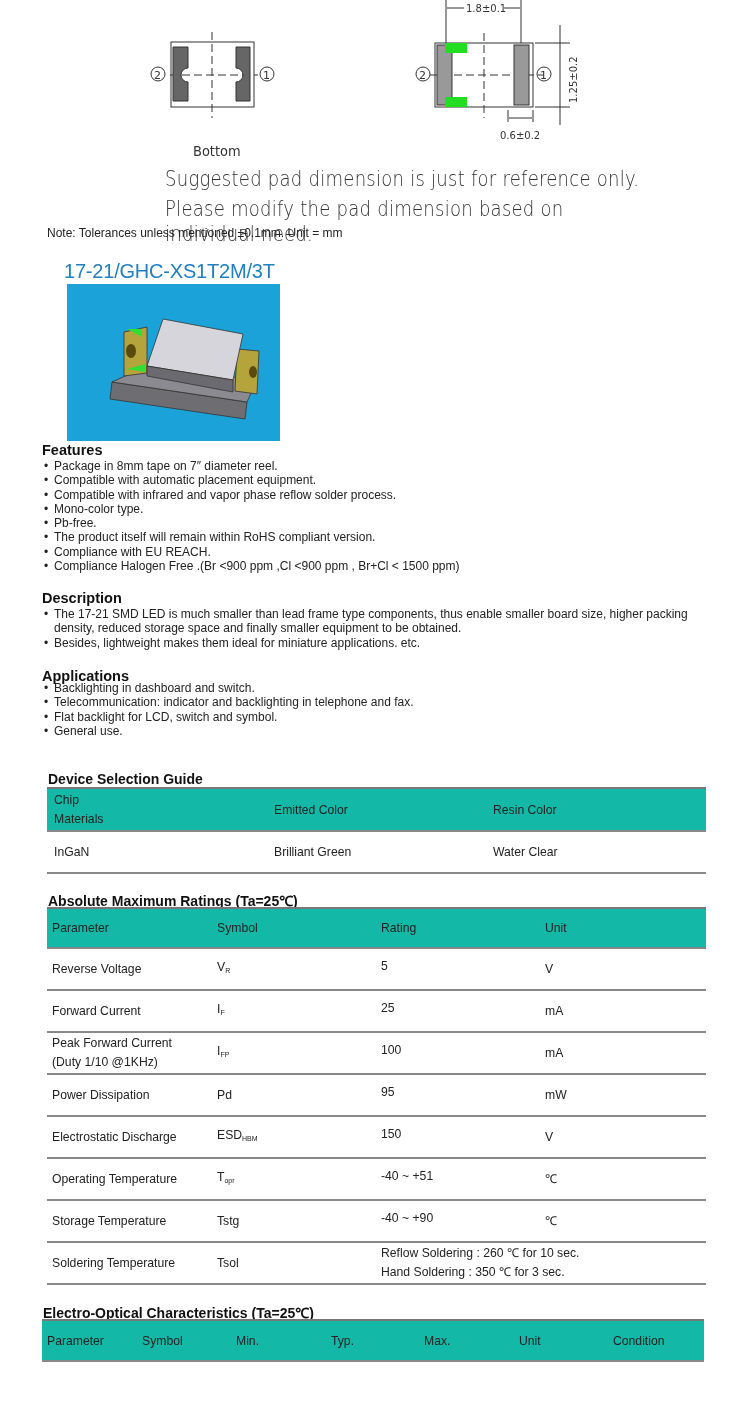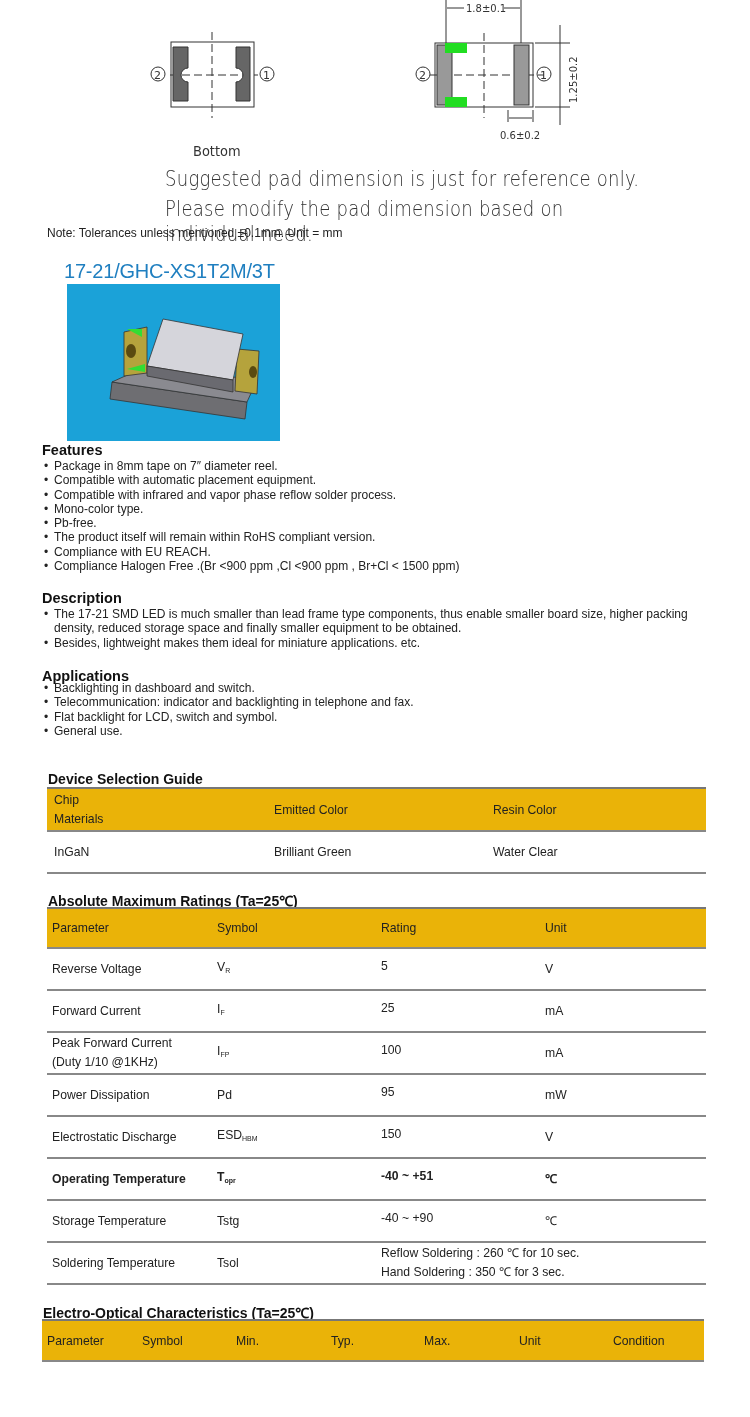--- a/index.html
+++ b/index.html
@@ -9,21 +9,21 @@
     .note { position: absolute; left: 47px; top: 226px; font-size: 12px; color: #222; }
     .part-title { position: absolute; left: 64px; top: 260px; font-size: 20px; color: #1f7fc0; letter-spacing: -0.2px; }
     .photo { position: absolute; left: 67px; top: 284px; width: 213px; height: 157px; background: #1ba2d8; }
     .sec-title { position: absolute; left: 42px; font-weight: bold; font-size: 14.5px; color: #111; }
     ul.bullets { position: absolute; left: 44px; margin: 0; padding: 0; list-style: none; font-size: 12px; color: #222; }
     ul.bullets li { line-height: 14.3px; padding-left: 10px; position: relative; }
     ul.bullets li::before { content: "•"; position: absolute; left: 0; top: 0; }
     .tbl-title { position: absolute; font-weight: bold; font-size: 14px; color: #111; }
     .tbl { position: absolute; border-top: 2px solid #777; }
     .trow { position: relative; border-bottom: 2px solid #888; display: flex; align-items: center; font-size: 12.2px; color: #222; }
-    .trow.head { background: #eab308; }
+    .trow.head { background: #14b8a6; }
     .cell { position: absolute; top: 50%; transform: translateY(-50%); line-height: 19px; }
     sub { font-size: 7px; vertical-align: -2px; }
   </style>
 </head>
 <body>
 
 <svg class="drawing" style="left:140px;top:0;" width="450" height="160" viewBox="0 0 450 160">
 
   <g stroke="#333" fill="none" stroke-width="1">
     <rect x="31" y="42" width="83" height="65"></rect>
@@ -175,21 +175,21 @@
       <div class="cell" style="left: 498px;">mW</div>
     </div>
     <div class="trow" style="height: 40px;">
       <div class="cell" style="left: 5px;">
         <div>Electrostatic Discharge</div>
       </div>
       <div class="cell" style="left: 170px;">ESD<sub>HBM</sub></div>
       <div class="cell" style="left: 334px; margin-top: -3px;">150</div>
       <div class="cell" style="left: 498px;">V</div>
     </div>
-    <div class="trow" style="height: 40px; font-weight: bold;">
+    <div class="trow" style="height: 40px;">
       <div class="cell" style="left: 5px;">
         <div>Operating Temperature</div>
       </div>
       <div class="cell" style="left: 170px;">T<sub>opr</sub></div>
       <div class="cell" style="left: 334px; margin-top: -3px;">-40 ~ +51</div>
       <div class="cell" style="left: 498px;">℃</div>
     </div>
     <div class="trow" style="height: 40px;">
       <div class="cell" style="left: 5px;">
         <div>Storage Temperature</div>

